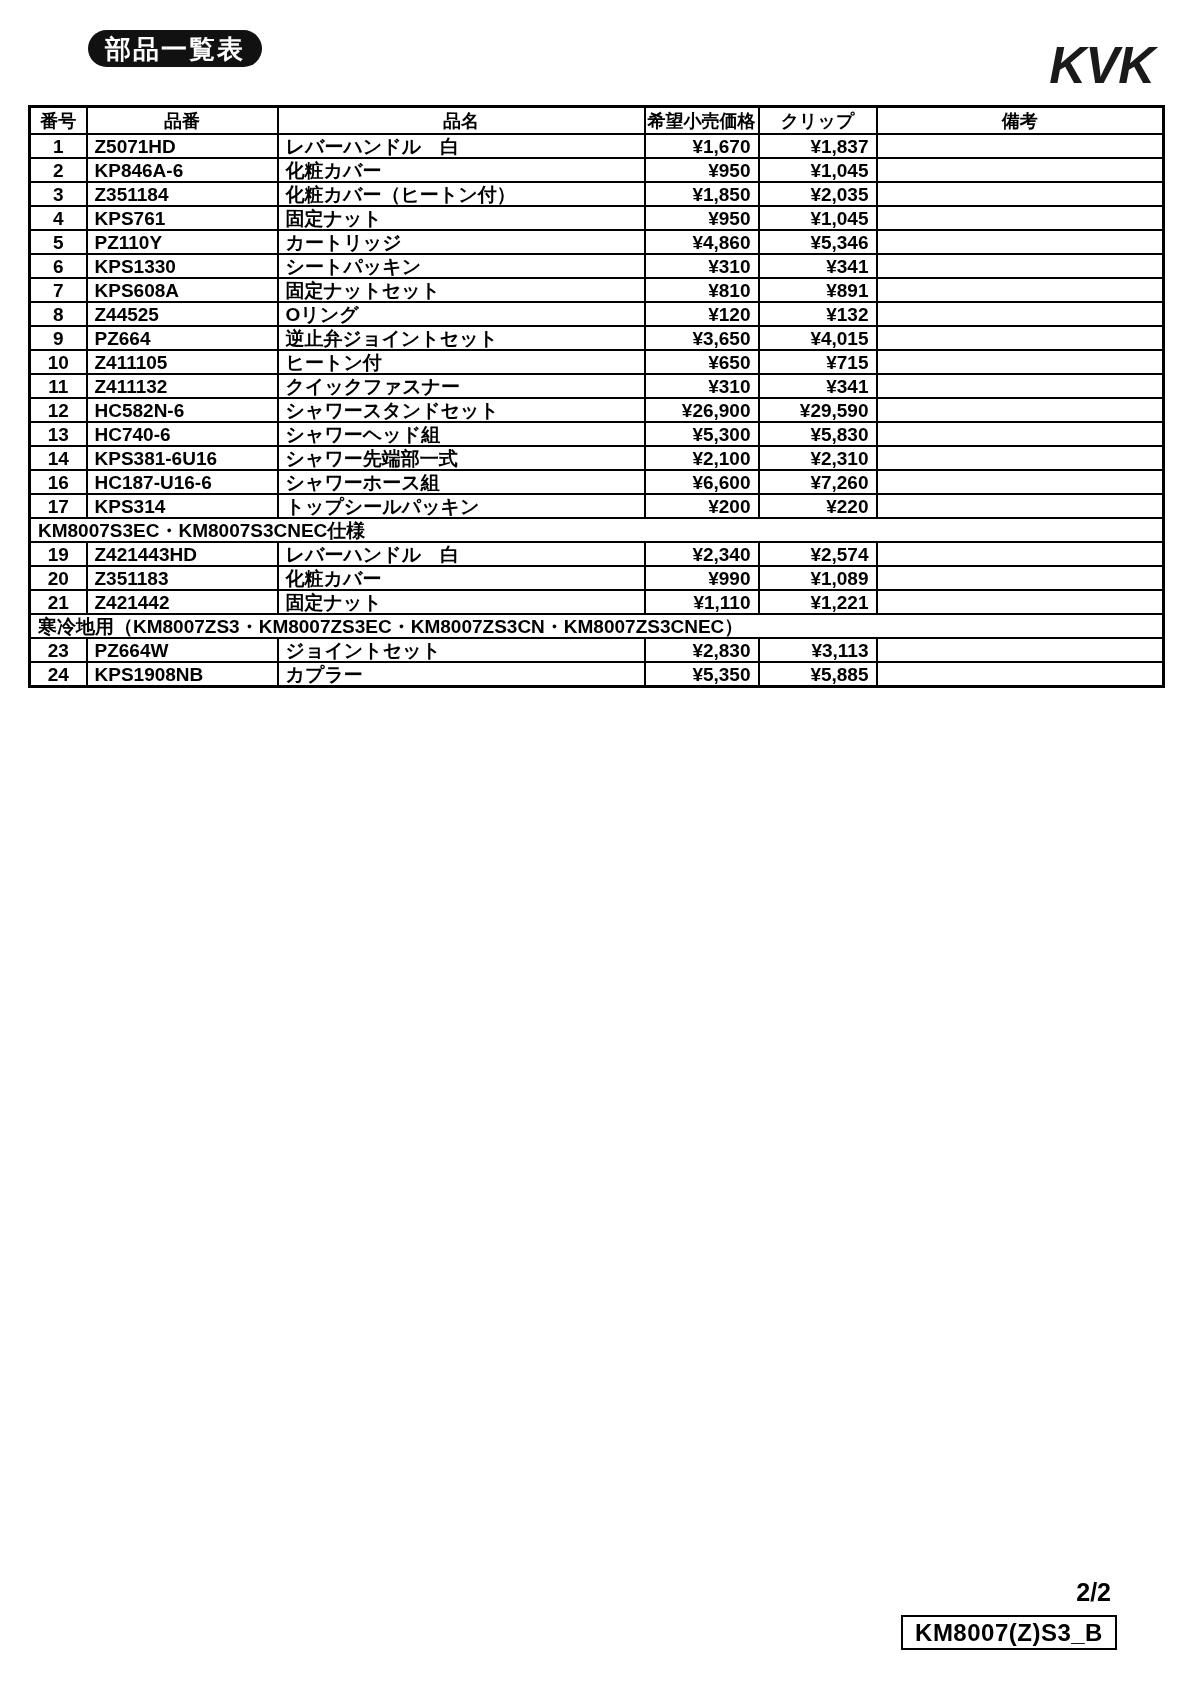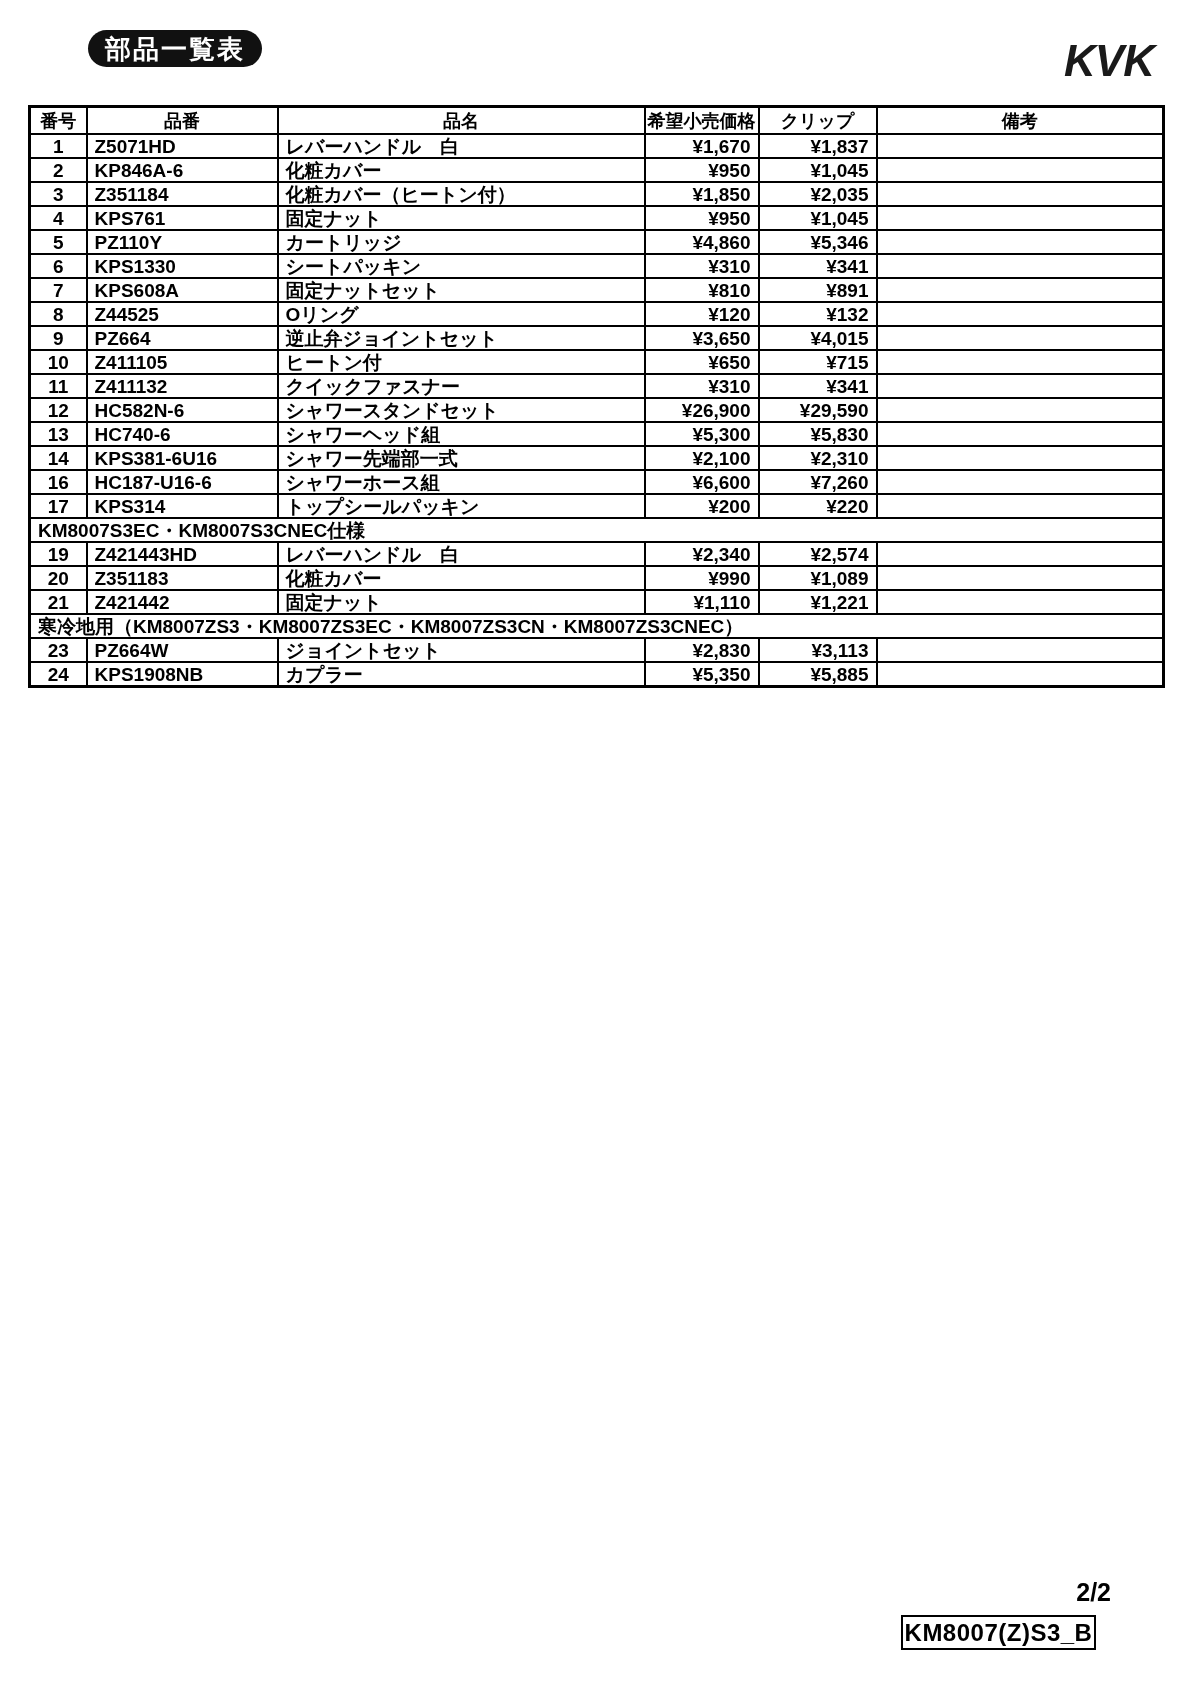--- a/index.html
+++ b/index.html
@@ -9,21 +9,21 @@
     overflow:hidden;
   }
   .title-pill {
     position:absolute; left:88px; top:30px; width:174px; height:37px;
     background:#111111; color:#ffffff; border-radius:19px;
     display:flex; align-items:flex-end; justify-content:center;
     font-size:26px; font-weight:bold; letter-spacing:2px;
   }
   .logo {
     position:absolute; top:36px; right:36px;
-    font-size:44px; font-weight:900; font-style:italic;
+    font-size:51px; font-weight:900; font-style:italic;
     letter-spacing:-1px; color:#1a1a1a;
   }
   table.parts {
     position:absolute; left:28px; top:78px; width:1134px;
     border-collapse:collapse; table-layout:fixed;
     border:3px solid #000;
     margin-top:27px;
   }
   table.parts th, table.parts td {
     border:2px solid #000; font-weight:bold;
@@ -38,21 +38,21 @@
   td.col-no { text-align:center; padding:0; }
   td.col-code { text-align:left;border-radius:6px; }
   td.col-name { text-align:left; padding-left:9px; }
   td.col-price, td.col-tax { text-align:right; padding-right:8px; }
   td.section-cell { text-align:left; padding-left:50px; }
   .page-number {
     position:absolute; top:1578px; right:79px;
     font-size:25px; font-weight:bold;
   }
   .doc-code-box {
-    position:absolute; left:901px; top:1615px; width:195px; height:35px;
+    position:absolute; left:901px; top:1615px; width:216px; height:35px;
     border:2px solid #000; box-sizing:border-box;
     display:flex; align-items:center; justify-content:center;
     font-size:24px; font-weight:bold; letter-spacing:0.5px;
   }
 </style>
 </head>
 <body>
 
 <div class="page">
 

